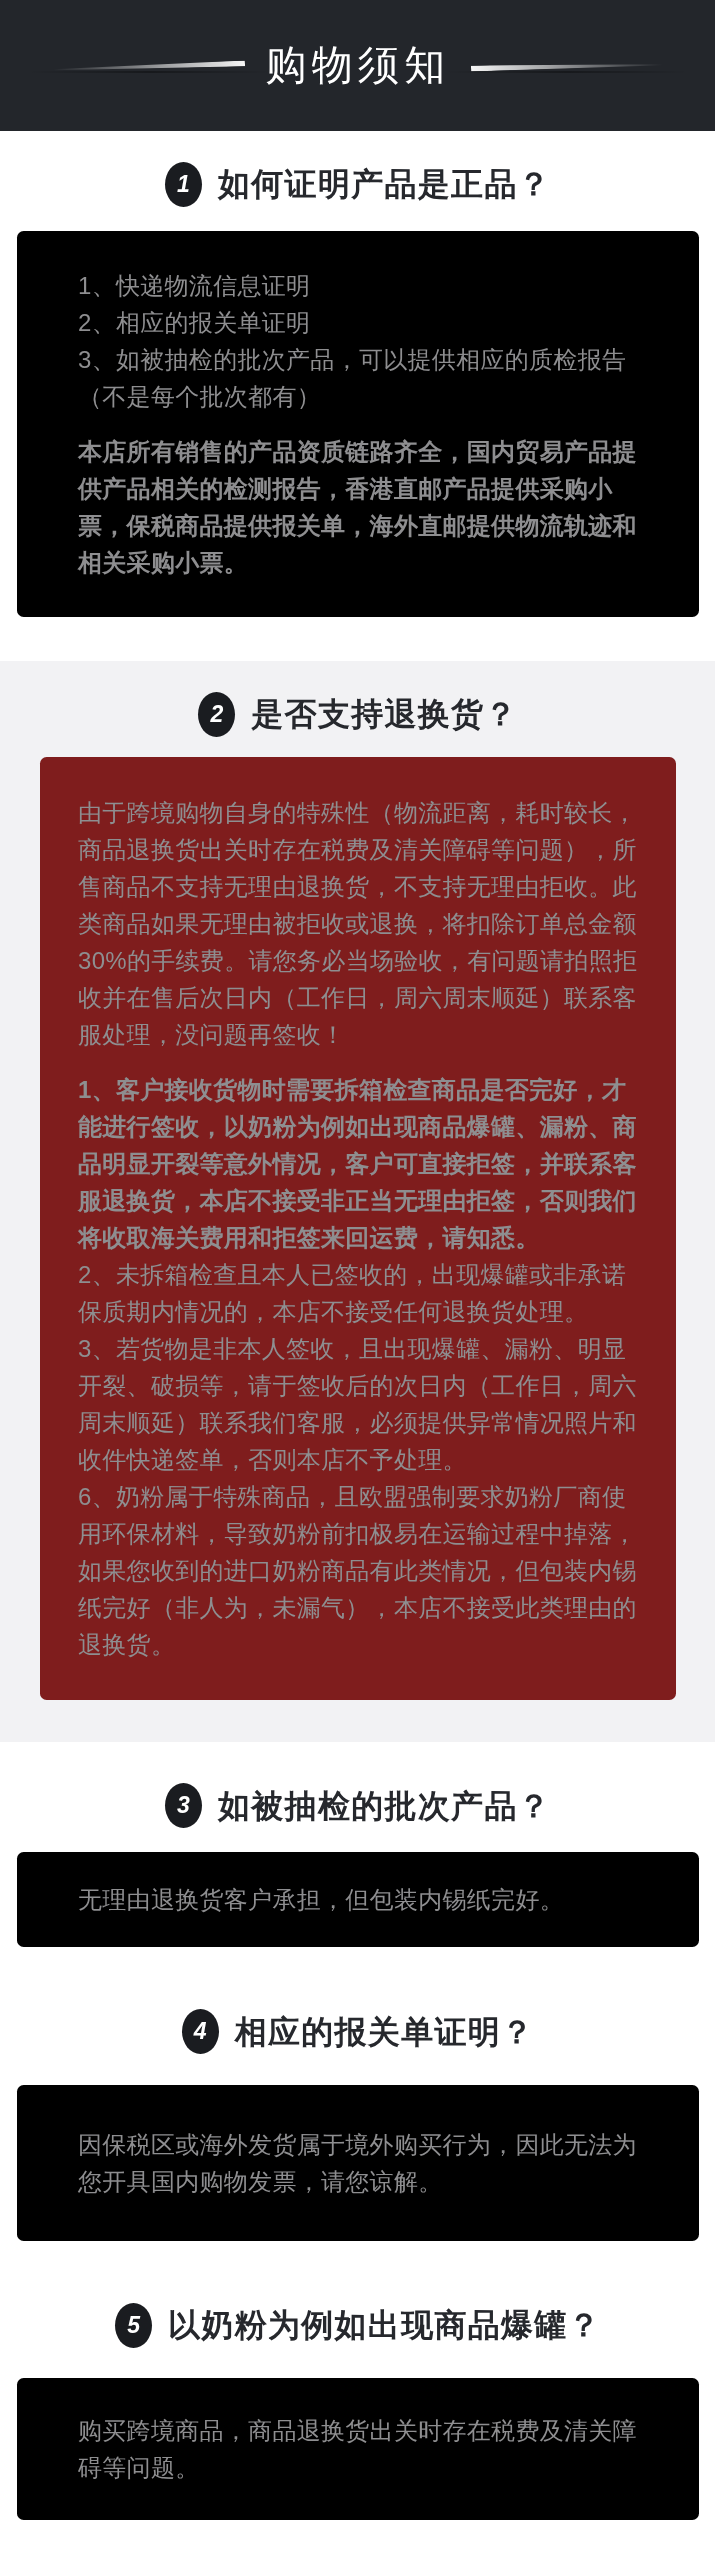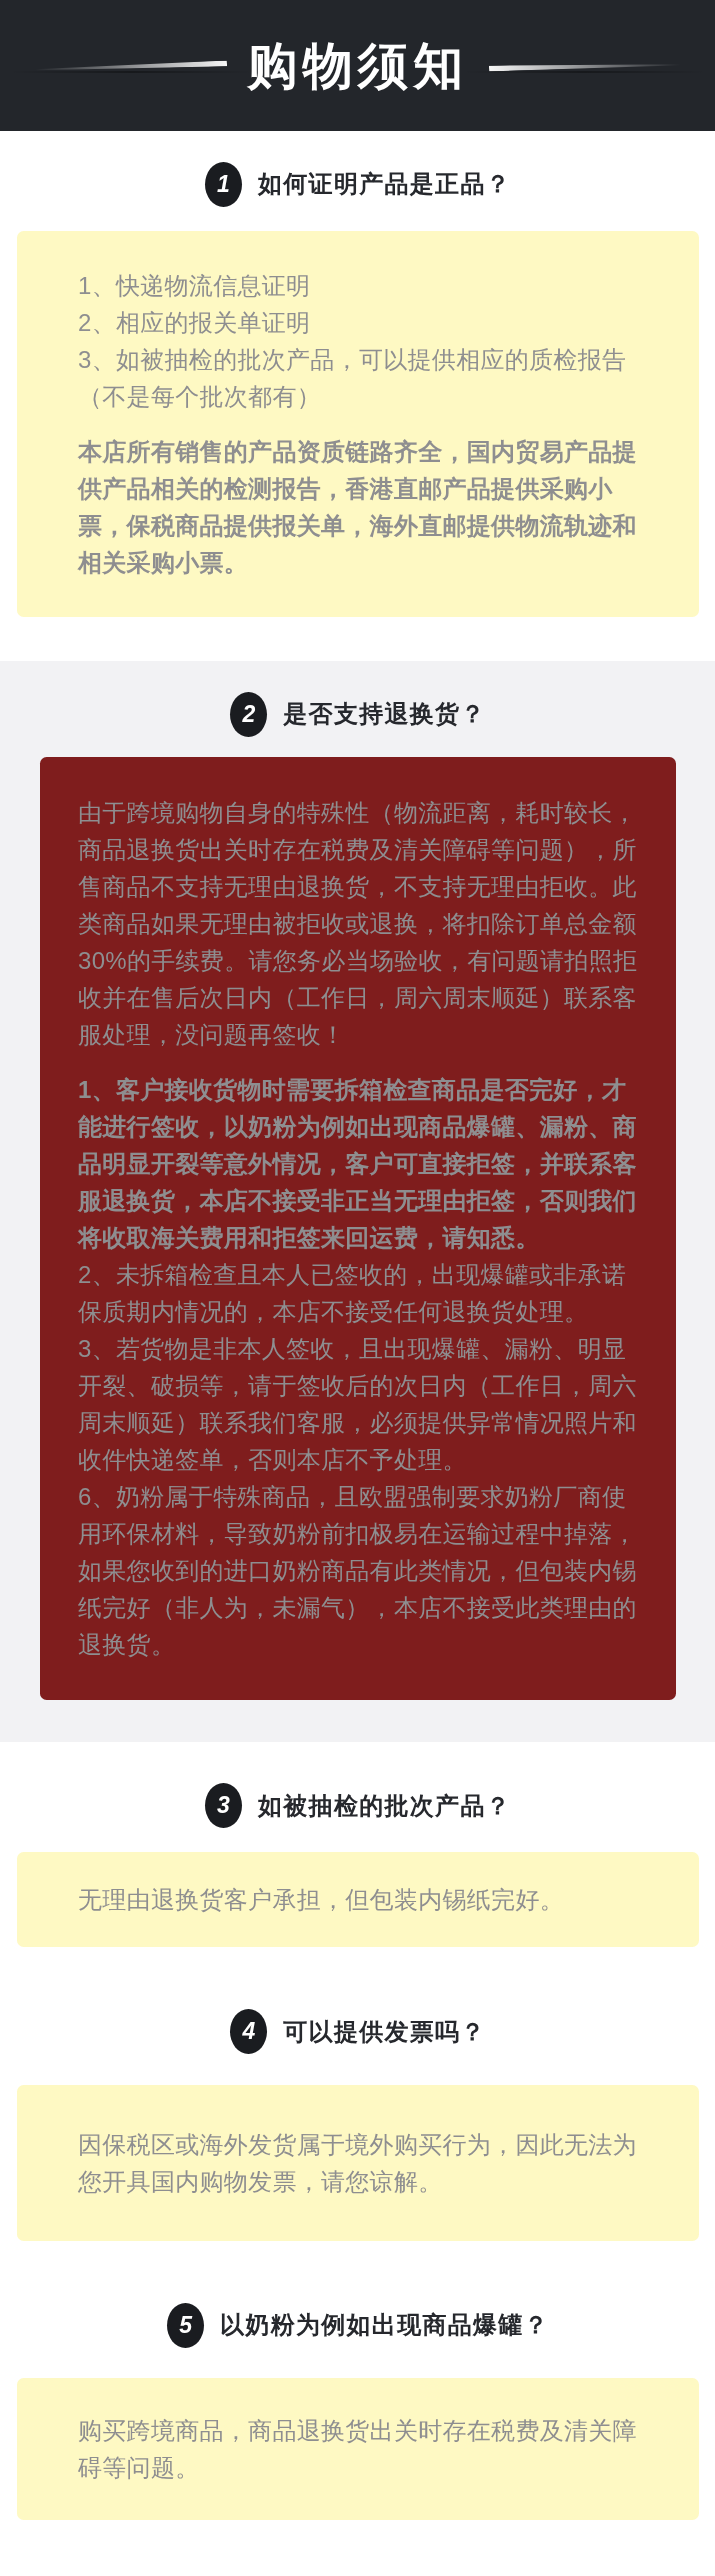--- a/index.html
+++ b/index.html
@@ -9,21 +9,21 @@
     -webkit-font-smoothing:antialiased;
   }
   .page{width:716px;height:2576px;overflow:hidden;background:#ffffff;position:relative;}
 
   
   .hero{
     height:131px;background:#23262b;
     display:flex;align-items:center;justify-content:center;gap:20px;
   }
   .hero h1{
-    margin:0;color:#ffffff;font-size:50px;font-weight:700;letter-spacing:5.3px;line-height:1;
+    margin:0;color:#ffffff;font-size:41px;font-weight:400;letter-spacing:5.3px;line-height:1;
   }
   .decor{width:192px;height:6px;position:relative;flex:0 0 auto;}
   .decor::before{
     content:"";position:absolute;inset:0;
   }
   .decor-l::before{
     background:linear-gradient(to right,rgba(255,255,255,0),rgba(255,255,255,.96));
     clip-path:polygon(0 62%,100% 2%,100% 98%,0 80%);
     transform:rotate(-1.5deg);
   }
@@ -37,25 +37,25 @@
     background:linear-gradient(to right,rgba(0,0,0,0),rgba(0,0,0,.35),rgba(0,0,0,0));
   }
 
   
   .sec-title{display:flex;align-items:center;justify-content:center;gap:16px;}
   .badge{
     width:37px;height:45px;border-radius:50%;background:#1a1c20;color:#ffffff;
     display:flex;align-items:center;justify-content:center;
     font-size:23px;font-weight:800;font-style:italic;flex:0 0 auto;
   }
-  .q{margin:0;font-size:24px;font-weight:900;color:#26282d;letter-spacing:1.3px;line-height:1.25;}
+  .q{margin:0;font-size:32px;font-weight:900;color:#26282d;letter-spacing:1.3px;line-height:1.25;}
 
   
   .box{
-    margin:24px 17px 0;background:#fef9c3;border-radius:6.6px;
+    margin:24px 17px 0;background:#000000;border-radius:6.6px;
     padding:36px 61px;
   }
   .box p{margin:0;font-size:24px;line-height:37px;color:#8e8e90;letter-spacing:0.3px;}
   .box p.mt{margin-top:18.6px;font-weight:bold;}
 
   .t1{padding-top:30.5px;}
   .t3{padding-top:41px;}
   .t4{padding-top:62px;}
   .t5{padding-top:62px;}
 
@@ -115,21 +115,21 @@
       <h2 class="q">如被抽检的批次产品？</h2>
     </div>
     <div class="box box3">
       <p>无理由退换货客户承担，但包装内锡纸完好。</p>
     </div>
   </section>
 
   <section>
     <div class="sec-title t4">
       <span class="badge">4</span>
-      <h2 class="q">可以提供发票吗？</h2>
+      <h2 class="q">相应的报关单证明？</h2>
     </div>
     <div class="box box4">
       <p>因保税区或海外发货属于境外购买行为，因此无法为您开具国内购物发票，请您谅解。</p>
     </div>
   </section>
 
   <section>
     <div class="sec-title t5">
       <span class="badge">5</span>
       <h2 class="q">以奶粉为例如出现商品爆罐？</h2>

